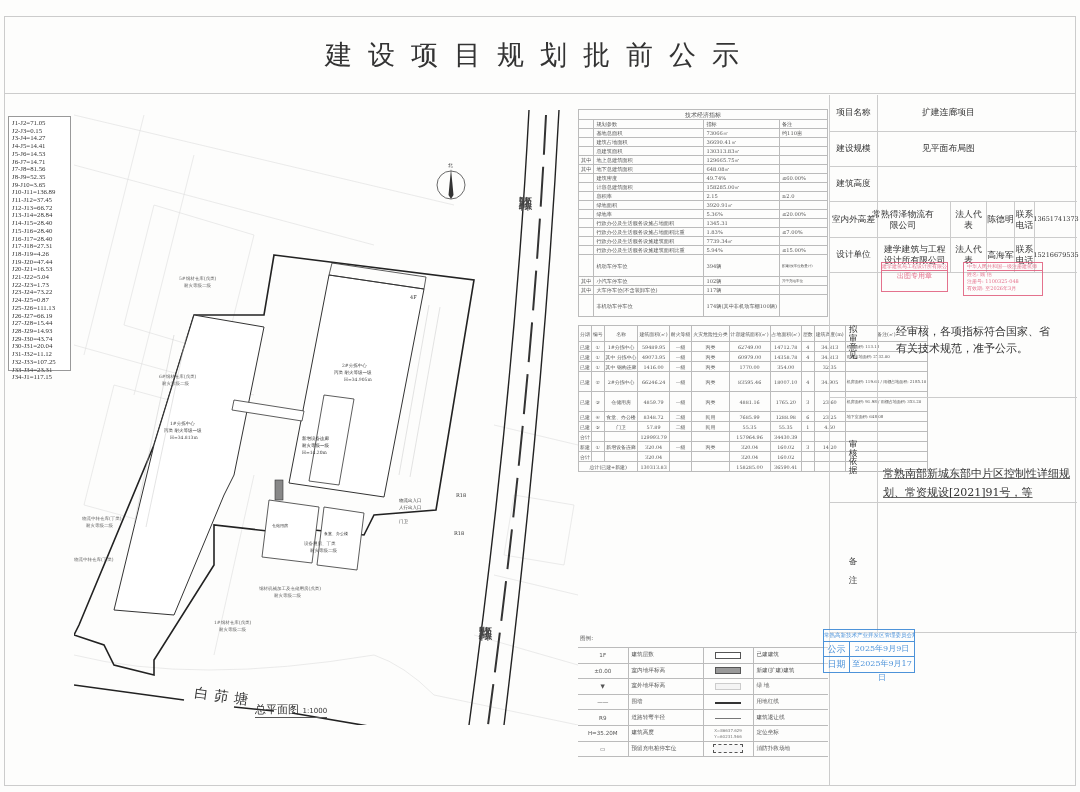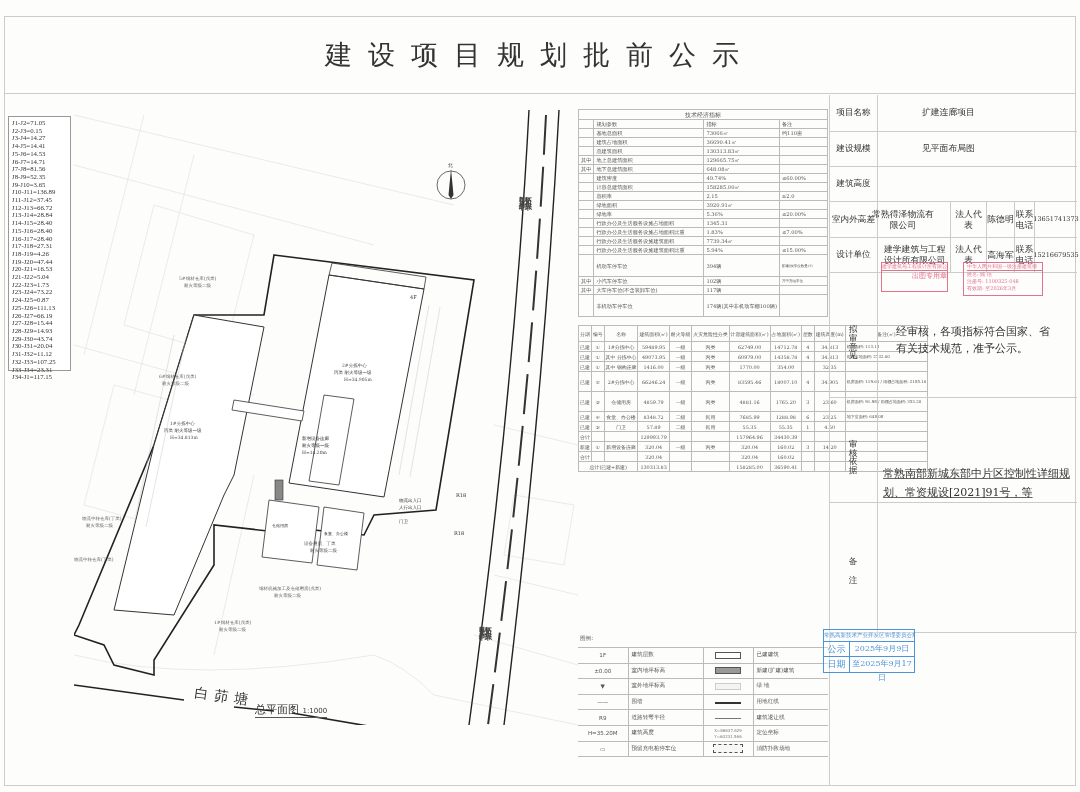--- a/index.html
+++ b/index.html
@@ -41,21 +41,21 @@
   .rp .row { position: absolute; left: 0; width: 247px; border-bottom: 1px solid #ccc; }
   .rp .lab { position: absolute; left: 0; top: 0; width: 48px; height: 100%; border-right: 1px solid #ccc; display: flex; align-items: center; justify-content: center; font-size: 8.6px; }
   .rp .val { position: absolute; left: 50px; top: 0; right: 0; height: 100%; display: flex; align-items: center; padding-left: 8px; }
   .vlab { writing-mode: vertical-rl; letter-spacing: 9px; font-size: 8.6px; }
   .sub { position: absolute; top: 0; height: 100%; border-left: 1px solid #ccc; display: flex; align-items: center; justify-content: center; text-align: center; line-height: 11px; }
   .opinion { font-size: 11px; line-height: 17px; padding-left: 8px; }
   .basis { font-size: 11px; line-height: 19px; text-decoration: underline; text-decoration-color: #666; padding-left: 3px; }
   .remark { font-size: 10.2px; line-height: 14.2px; padding-left: 4px; }
   .footer { position: absolute; left: 0; top: 575px; width: 247px; font-size: 10.4px; line-height: 19.5px; }
 
-  .stamp-red { position: absolute; border: 1.5px solid #e05a7a; color: #e05a7a; font-size: 5px; line-height: 7px; text-align: right; opacity: .85; }
+  .stamp-red { position: absolute; border: 1.5px solid #e05a7a; color: #e05a7a; font-size: 5px; line-height: 7px; text-align: center; opacity: .85; }
   .stamp-blue { position: absolute; left: 823px; top: 629px; width: 92px; height: 44px; border: 1.5px solid #3b88d6; color: #3b88d6; font-size: 9px; opacity: .9; background: rgba(255,255,255,.4); }
   .stamp-blue .top { height: 12px; border-bottom: 1px solid #3b88d6; font-size: 5.5px; line-height: 11px; text-align: center; overflow: hidden; white-space: nowrap; }
   .stamp-blue .line { height: 15px; display: flex; border-bottom: 1px solid #3b88d6; }
   .stamp-blue .line:last-child { border-bottom: none; }
   .stamp-blue .l { width: 26px; border-right: 1px solid #3b88d6; text-align: center; line-height: 14px; }
   .stamp-blue .r { flex: 1; text-align: center; line-height: 14px; font-size: 8px; }
 </style>
 </head>
 <body>
 

